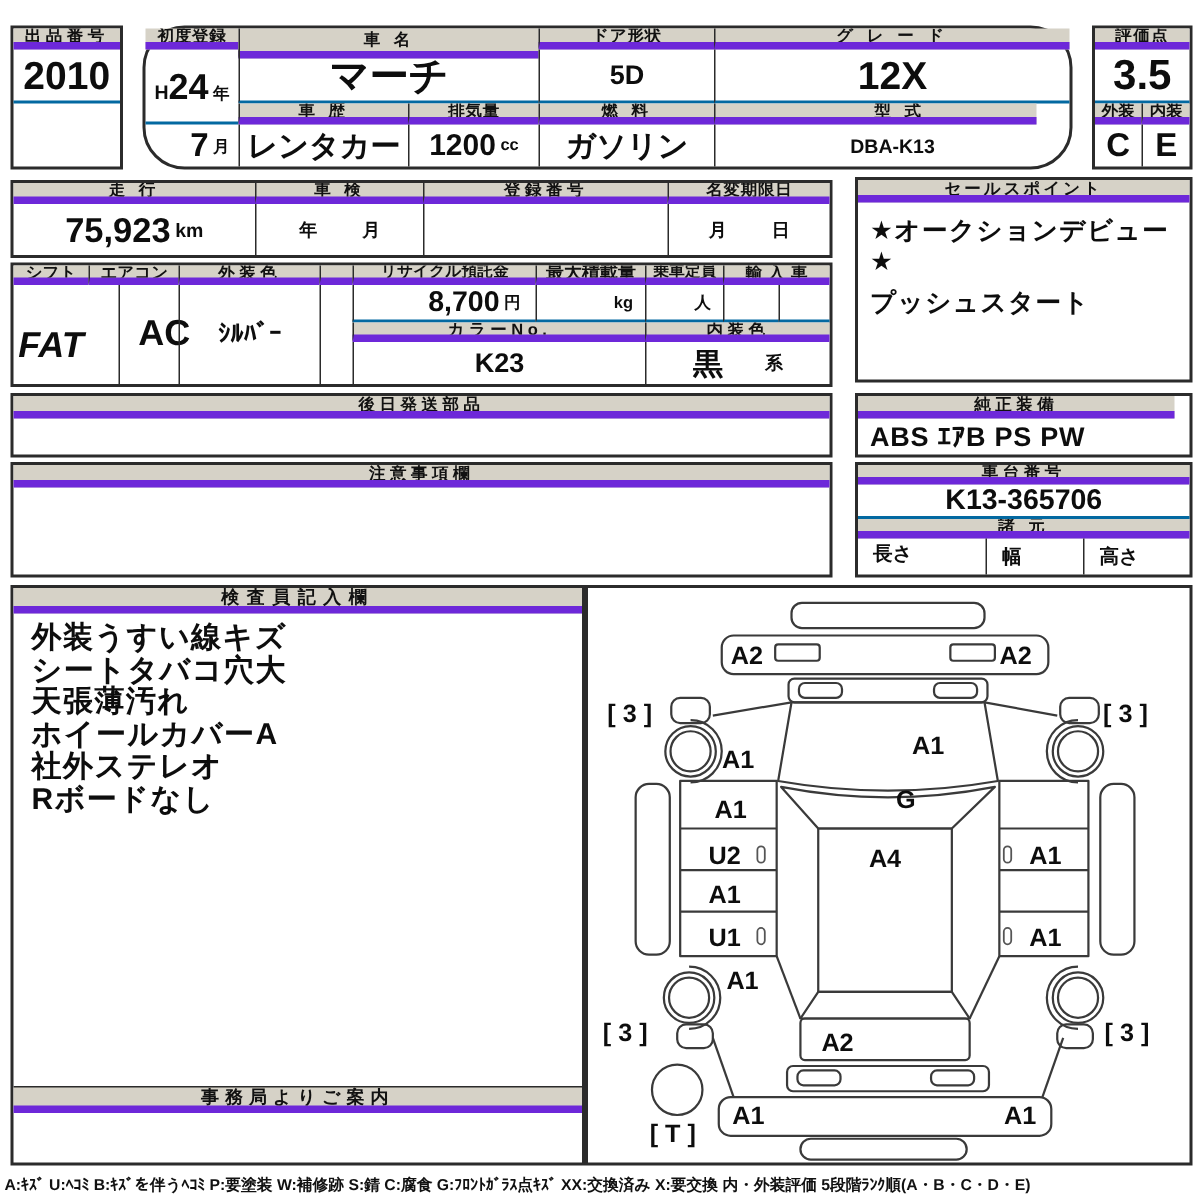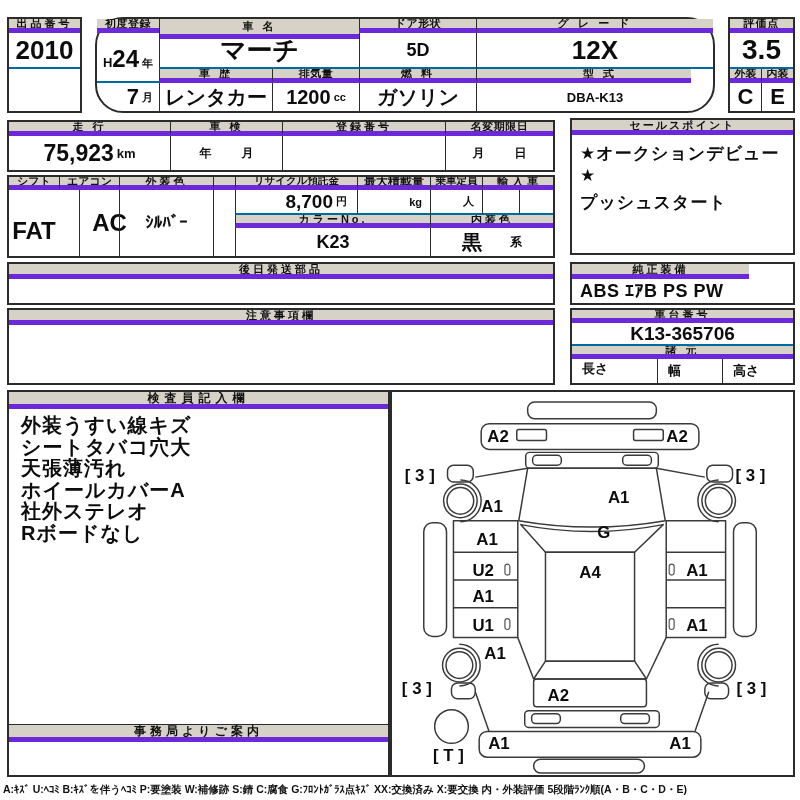--- a/index.html
+++ b/index.html
@@ -105,21 +105,21 @@
   <div class="box" style="left:7px;top:175px;width:548px;height:83px;">
     <div class="hdr" style="left:0;top:0;width:50px;height:13px;letter-spacing:0;">シフト</div>
     <div class="hdr bl" style="left:50px;top:0;width:60px;height:13px;letter-spacing:0;">エアコン</div>
     <div class="hdr bl" style="left:110px;top:0;width:94px;height:13px;">外装色</div>
     <div class="hdr bl" style="left:204px;top:0;width:22px;height:13px;"></div>
     <div class="hdr bl" style="left:226px;top:0;width:122px;height:13px;letter-spacing:0;font-size:10.5px;">リサイクル預託金</div>
     <div class="hdr bl" style="left:348px;top:0;width:73px;height:13px;letter-spacing:0;font-size:12px;">最大積載量</div>
     <div class="hdr bl" style="left:421px;top:0;width:52px;height:13px;letter-spacing:0;font-size:10.5px;">乗車定員</div>
     <div class="hdr bl ls0" style="left:473px;top:0;width:71px;height:13px;">輸 入 車</div>
 
-    <div class="cell" style="left:0;top:13px;width:50px;height:82px;font-size:24px;">FAT</div>
+    <div class="cell" style="left:0;top:13px;width:50px;height:82px;font-size:24px;font-style:italic;">FAT</div>
     <div class="cell bl" style="left:50px;top:13px;width:60px;height:66px;font-size:24px;margin-left:20px;">AC</div>
     <div class="cell bl" style="left:110px;top:13px;width:94px;height:66px;font-size:17px;">ｼﾙﾊﾞｰ</div>
     <div class="cell bl" style="left:204px;top:13px;width:22px;height:66px;"></div>
 
     <div class="cell bl bb" style="left:226px;top:13px;width:122px;height:25px;justify-content:flex-end;padding-right:10px;">
       <span style="font-size:19px;">8,700</span>
       <span class="unit">円</span>
     </div>
     <div class="cell bl bb" style="left:348px;top:13px;width:73px;height:25px;justify-content:flex-end;padding-right:8px;font-size:11px;font-weight:600;">kg</div>
     <div class="cell bl bb" style="left:421px;top:13px;width:52px;height:25px;justify-content:flex-end;padding-right:8px;font-size:11px;font-weight:600;">人</div>
@@ -133,21 +133,21 @@
       <span style="font-size:20px;">黒</span>
       <span style="font-size:12px;font-weight:600;margin-left:28px;">系</span>
     </div>
   </div>
 
   <div class="box" style="left:7px;top:262px;width:548px;height:43px;">
     <div class="hdr" style="left:0;top:0;width:544px;height:15px;">後日発送部品</div>
     <div class="cell" style="left:0;top:15px;width:544px;height:24px;"></div>
   </div>
   <div class="box" style="left:570px;top:262px;width:225px;height:43px;">
-    <div class="hdr" style="left:0;top:0;width:177px;height:15px;font-family:Liberation Mono, monospace;">純正装備</div>
+    <div class="hdr" style="left:0;top:0;width:211px;height:15px;font-family:Liberation Mono, monospace;">純正装備</div>
     <div class="cell" style="left:0;top:15px;width:221px;height:24px;justify-content:flex-start;padding-left:8px;font-size:18px;letter-spacing:0.5px;">ABS ｴｱB PS PW</div>
   </div>
 
   <div class="box" style="left:7px;top:308px;width:548px;height:77px;">
     <div class="hdr" style="left:0;top:0;width:544px;height:15px;">注意事項欄</div>
     <div class="cell" style="left:0;top:15px;width:544px;height:58px;"></div>
   </div>
   <div class="box" style="left:570px;top:308px;width:225px;height:77px;">
     <div class="hdr" style="left:0;top:0;width:221px;height:13px;">車台番号</div>
     <div class="cell bb" style="left:0;top:13px;width:221px;height:23px;font-size:19px;">K13-365706</div>

